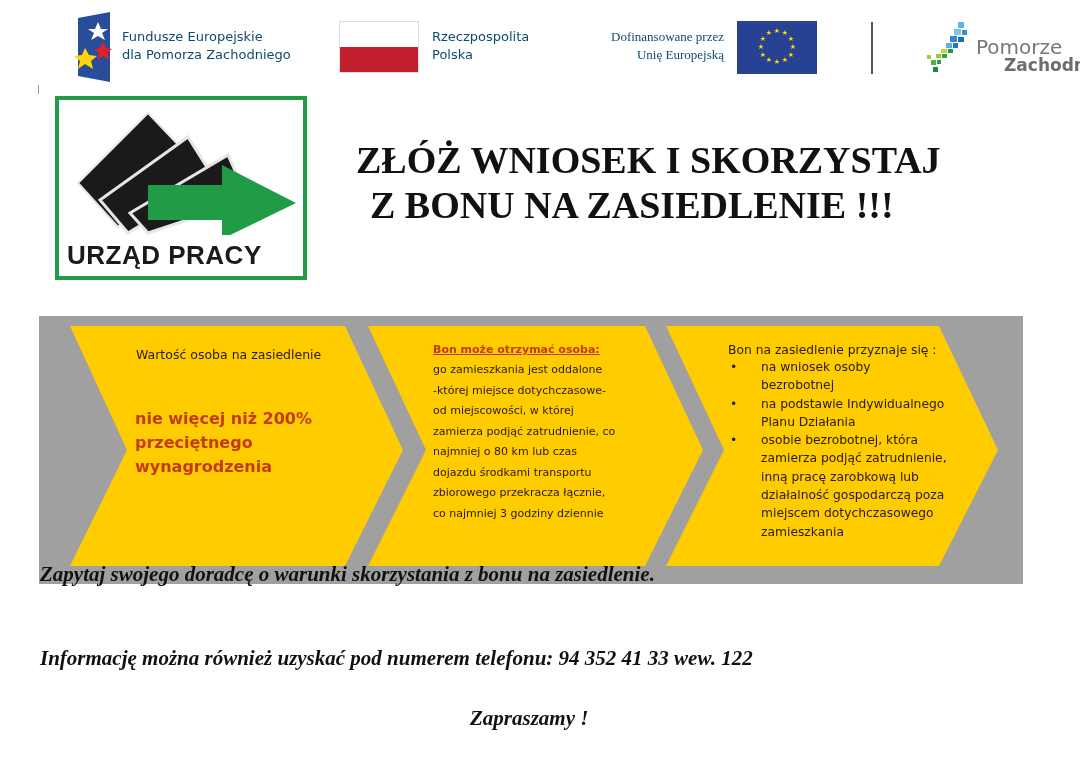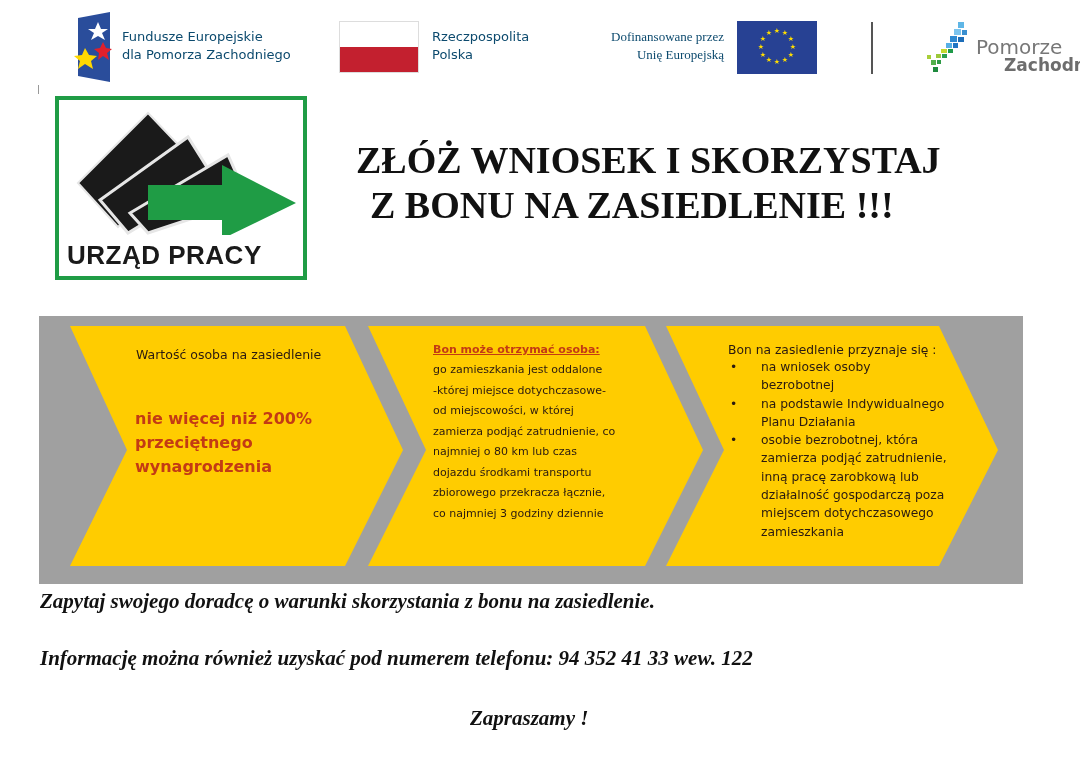--- a/index.html
+++ b/index.html
@@ -39,21 +39,21 @@
   .c1-highlight { left:135px; top:407px; font-weight:bold; color:#c33a14; font-size:16px; line-height:24px; }
   .c2-title { left:433px; top:340px; color:#c33a14; text-decoration:underline; font-weight:bold; }
   .c2-body { left:433px; top:360px; width:240px; }
   .c3-title { left:728px; top:340px; font-size:12.3px; }
   .c3-list { left:728px; top:358px; width:250px; margin:0; padding:0; list-style:none; font-size:12.3px; line-height:18.3px; }
   .c3-list li { position:relative; padding-left:33px; }
   .c3-list li::before { content:"•"; position:absolute; left:2px; top:0; }
 
   
   .foot { font-family:"Liberation Serif", serif; font-style:italic; font-weight:bold; color:#111111; font-size:21px; white-space:nowrap; transform-origin:left top; }
-  .f1 { left:40px; top:589px; }
+  .f1 { left:40px; top:562px; }
   .f2 { left:40px; top:646px; }
   .f3 { left:470px; top:706px; }
   .tiny-mark { left:38px; top:85px; width:1px; height:9px; background:#999; }
 </style>
 </head>
 <body>
 
 <div class="abs" style="left:72px;top:12px;width:40px;height:70px;">
   <svg width="40" height="70" viewBox="0 0 40 70">
     <polygon points="6,6 38,0 38,70 6,64" fill="#2a4d9b"></polygon>

